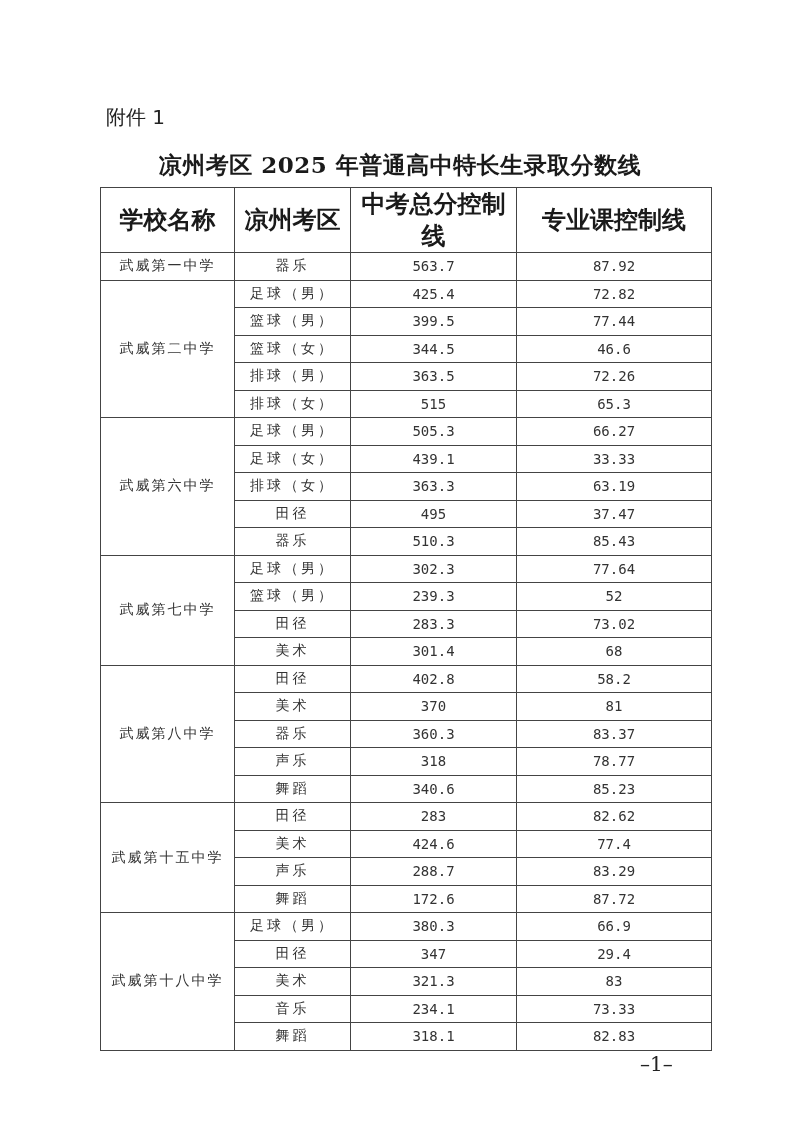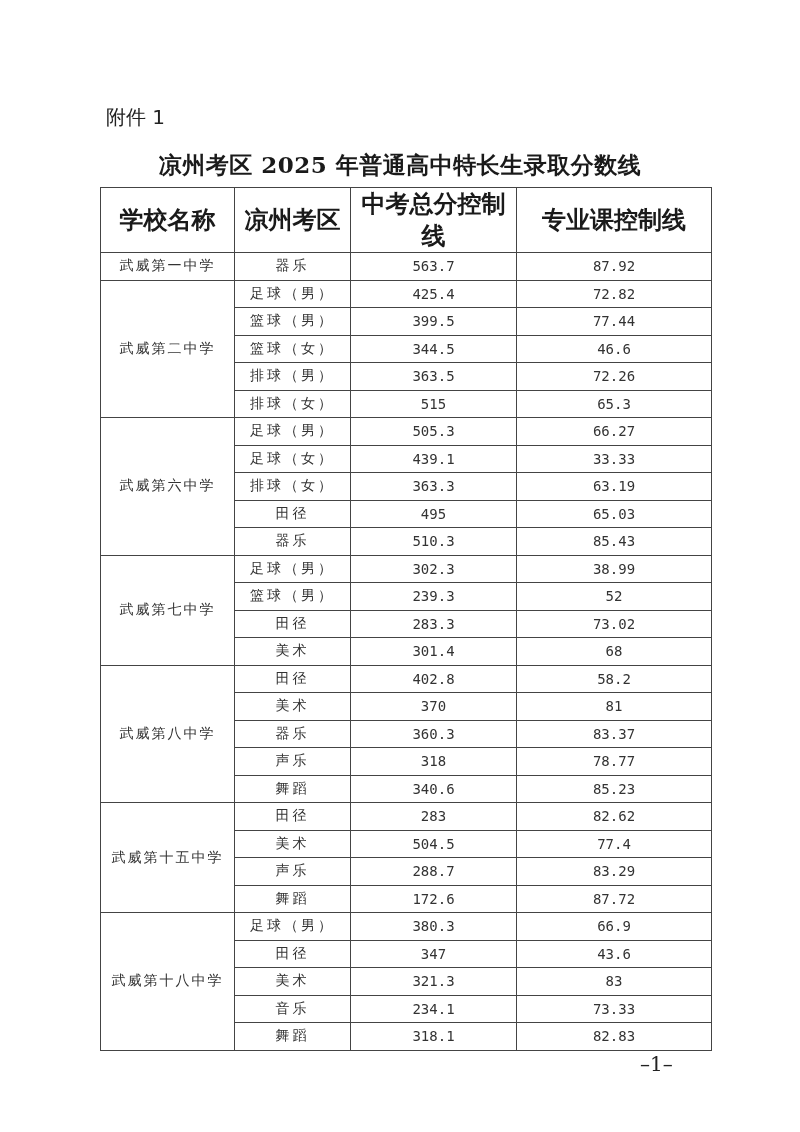--- a/index.html
+++ b/index.html
@@ -85,32 +85,32 @@
         <td>33.33</td>
       </tr>
       <tr>
         <td class="major">排球（女）</td>
         <td>363.3</td>
         <td>63.19</td>
       </tr>
       <tr>
         <td class="major">田径</td>
         <td>495</td>
-        <td>65.03</td>
+        <td>37.47</td>
       </tr>
       <tr>
         <td class="major">器乐</td>
         <td>510.3</td>
         <td>85.43</td>
       </tr>
       <tr>
         <td class="school" rowspan="4">武威第七中学</td>
         <td class="major">足球（男）</td>
         <td>302.3</td>
-        <td>38.99</td>
+        <td>77.64</td>
       </tr>
       <tr>
         <td class="major">篮球（男）</td>
         <td>239.3</td>
         <td>52</td>
       </tr>
       <tr>
         <td class="major">田径</td>
         <td>283.3</td>
         <td>73.02</td>
@@ -147,21 +147,21 @@
         <td>85.23</td>
       </tr>
       <tr>
         <td class="school" rowspan="4">武威第十五中学</td>
         <td class="major">田径</td>
         <td>283</td>
         <td>82.62</td>
       </tr>
       <tr>
         <td class="major">美术</td>
-        <td>504.5</td>
+        <td>424.6</td>
         <td>77.4</td>
       </tr>
       <tr>
         <td class="major">声乐</td>
         <td>288.7</td>
         <td>83.29</td>
       </tr>
       <tr>
         <td class="major">舞蹈</td>
         <td>172.6</td>
@@ -169,21 +169,21 @@
       </tr>
       <tr>
         <td class="school" rowspan="5">武威第十八中学</td>
         <td class="major">足球（男）</td>
         <td>380.3</td>
         <td>66.9</td>
       </tr>
       <tr>
         <td class="major">田径</td>
         <td>347</td>
-        <td>43.6</td>
+        <td>29.4</td>
       </tr>
       <tr>
         <td class="major">美术</td>
         <td>321.3</td>
         <td>83</td>
       </tr>
       <tr>
         <td class="major">音乐</td>
         <td>234.1</td>
         <td>73.33</td>

